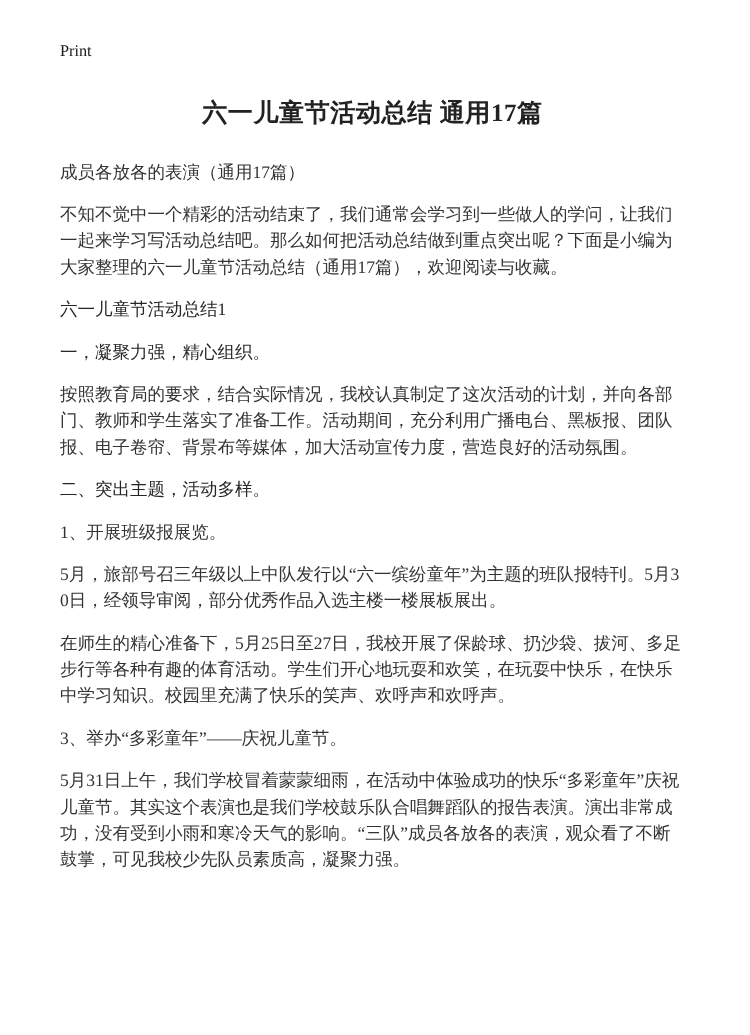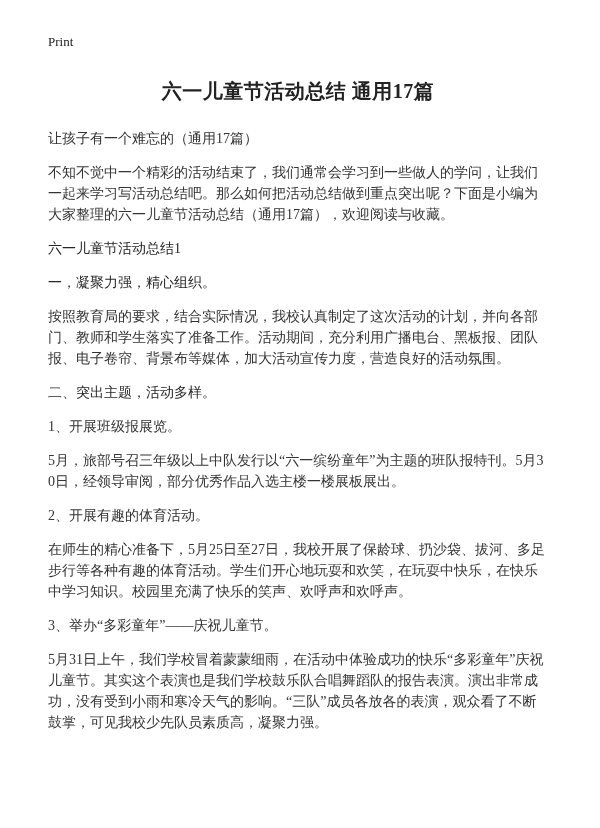--- a/index.html
+++ b/index.html
@@ -51,37 +51,36 @@
 </style>
 </head>
 <body>
 
 <div class="page">
 
   <a class="print-link">Print</a>
 
   <h1 class="doc-title">六一儿童节活动总结 通用17篇</h1>
 
-  <p class="block">让孩子有一个难忘的（通用17篇）</p>
+  <p class="block">成员各放各的表演（通用17篇）</p>
 
   <p class="block">不知不觉中一个精彩的活动结束了，我们通常会学习到一些做人的学问，让我们一起来学习写活动总结吧。那么如何把活动总结做到重点突出呢？下面是小编为大家整理的六一儿童节活动总结（通用17篇），欢迎阅读与收藏。</p>
 
   <p class="block bold">六一儿童节活动总结1</p>
 
   <p class="block bold">一，凝聚力强，精心组织。</p>
 
   <p class="block">按照教育局的要求，结合实际情况，我校认真制定了这次活动的计划，并向各部门、教师和学生落实了准备工作。活动期间，充分利用广播电台、黑板报、团队报、电子卷帘、背景布等媒体，加大活动宣传力度，营造良好的活动氛围。</p>
 
   <p class="block bold">二、突出主题，活动多样。</p>
 
   <p class="block">1、开展班级报展览。</p>
 
   <p class="block">5月，旅部号召三年级以上中队发行以“六一缤纷童年”为主题的班队报特刊。5月30日，经领导审阅，部分优秀作品入选主楼一楼展板展出。</p>
 
-  <p class="block">2、开展有趣的体育活动。</p>
 
   <p class="block">在师生的精心准备下，5月25日至27日，我校开展了保龄球、扔沙袋、拔河、多足步行等各种有趣的体育活动。学生们开心地玩耍和欢笑，在玩耍中快乐，在快乐中学习知识。校园里充满了快乐的笑声、欢呼声和欢呼声。</p>
 
   <p class="block">3、举办“多彩童年”——庆祝儿童节。</p>
 
   <p class="block">5月31日上午，我们学校冒着蒙蒙细雨，在活动中体验成功的快乐“多彩童年”庆祝儿童节。其实这个表演也是我们学校鼓乐队合唱舞蹈队的报告表演。演出非常成功，没有受到小雨和寒冷天气的影响。“三队”成员各放各的表演，观众看了不断鼓掌，可见我校少先队员素质高，凝聚力强。</p>
 
 
   
 

